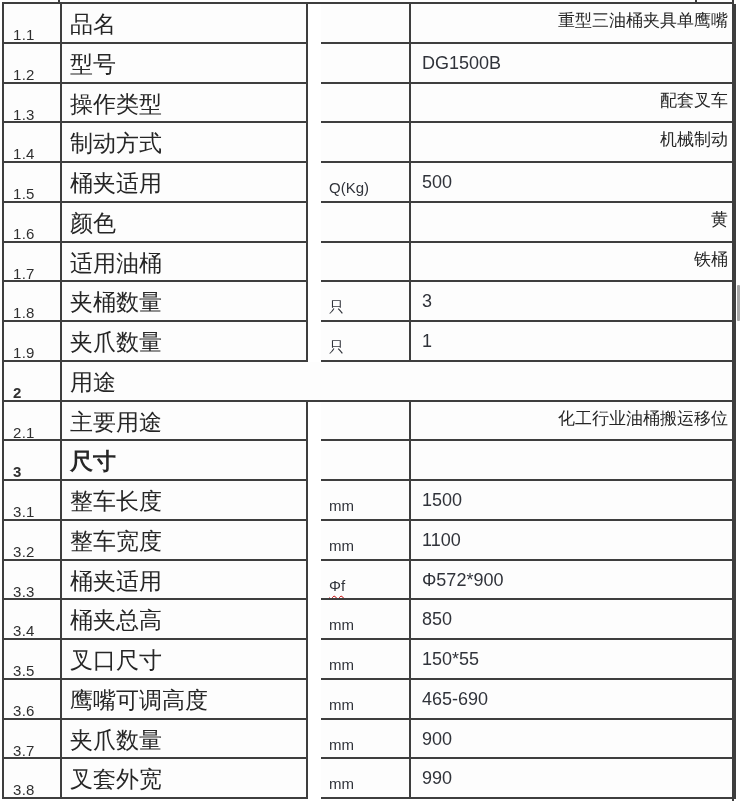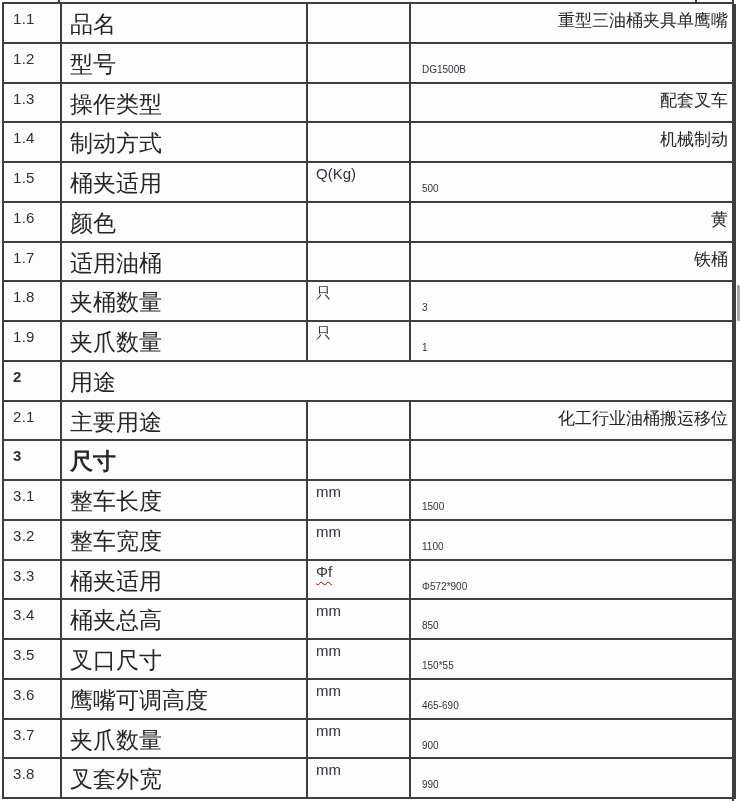--- a/index.html
+++ b/index.html
@@ -32,38 +32,39 @@
     border-right: 2px solid #3e3e3e;
     border-bottom: 2px solid #3e3e3e;
     padding: 4px 6px 0 8px;
     overflow: hidden;
     white-space: nowrap;
     background: #fdfdfd;
   }
   .c-no {
     font-size: 15px;
     padding-left: 9px;
-    padding-top: 6px;
+    padding-top: 22px;
     letter-spacing: 0.3px;
     color: #303030;
   }
   .c-label {
     font-size: 23px;
     padding-top: 5px;
     color: #262626;
   }
   .c-unit {
     font-size: 15px;
-    padding-top: 2px;
+    padding-top: 16px;
     color: #30333a;
+    margin-left: 13px;
   }
   .c-value {
-    font-size: 10px;
+    font-size: 18px;
     padding-left: 11px;
-    padding-top: 20px;
+    padding-top: 9px;
     color: #30333a;
   }
   .c-value.cn { font-size: 17px; padding-top: 5px; color: #262626; text-align: right; }
   .merged { grid-column: 2 / 5; }
   .bold { font-weight: 700; }
   .wavy {
     text-decoration-line: underline;
     text-decoration-style: wavy;
     text-decoration-color: #c00000;
     text-decoration-thickness: 1px;

